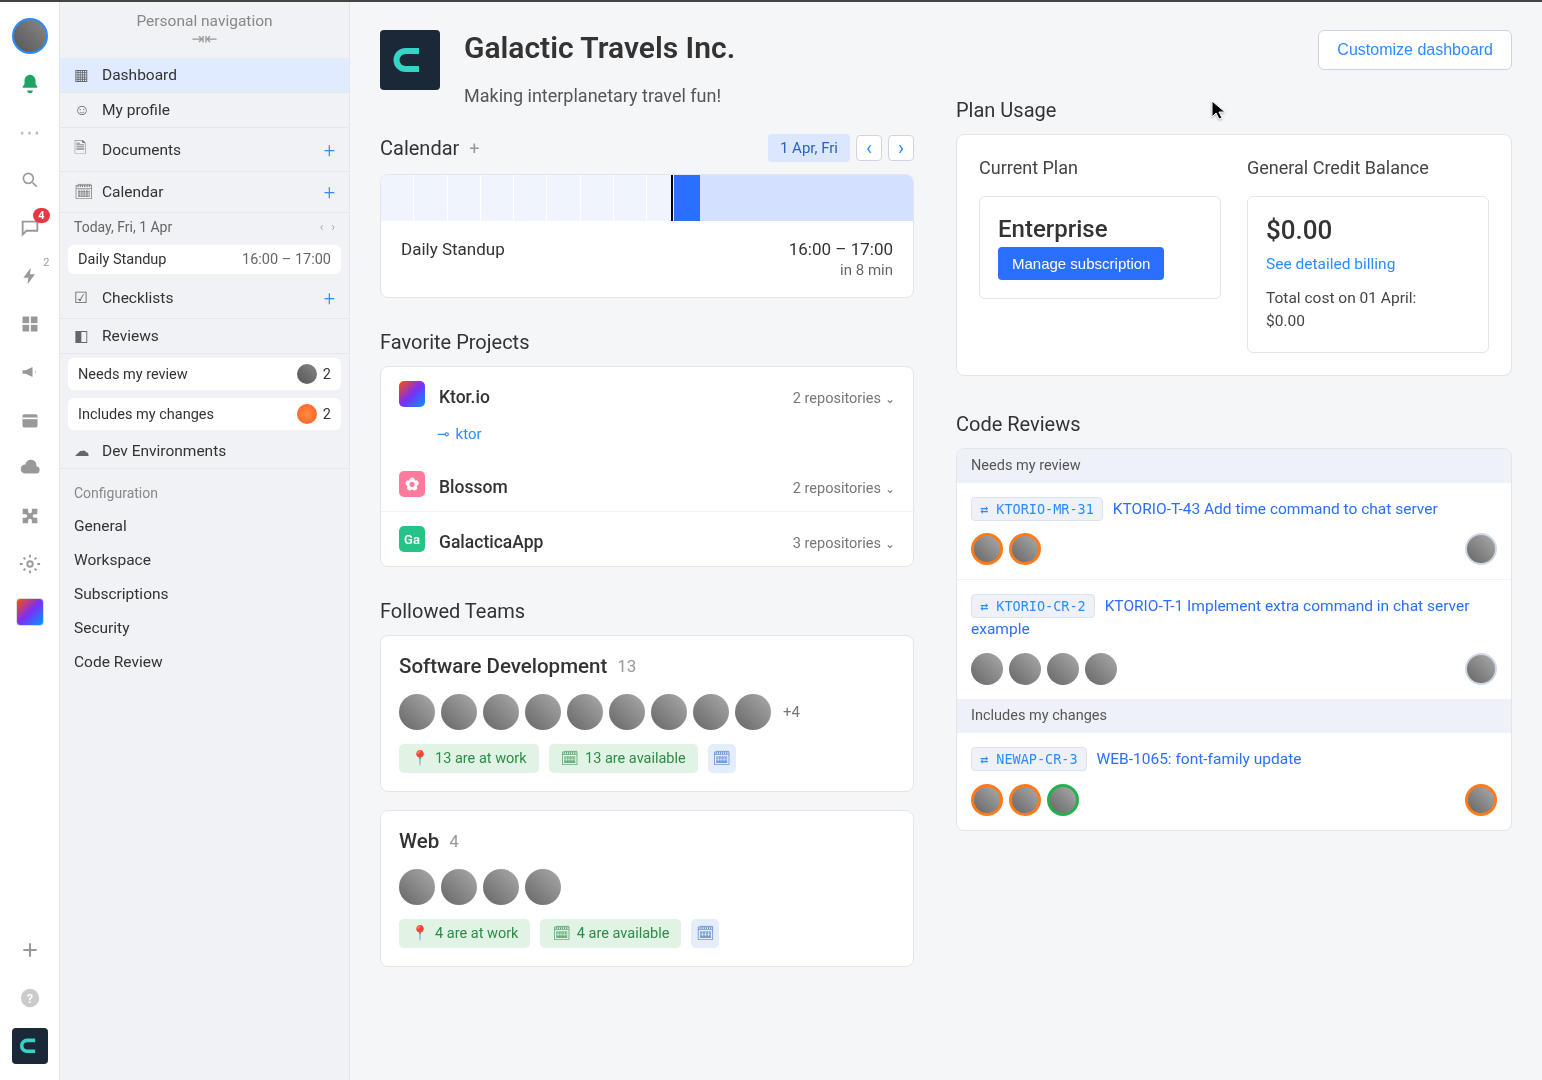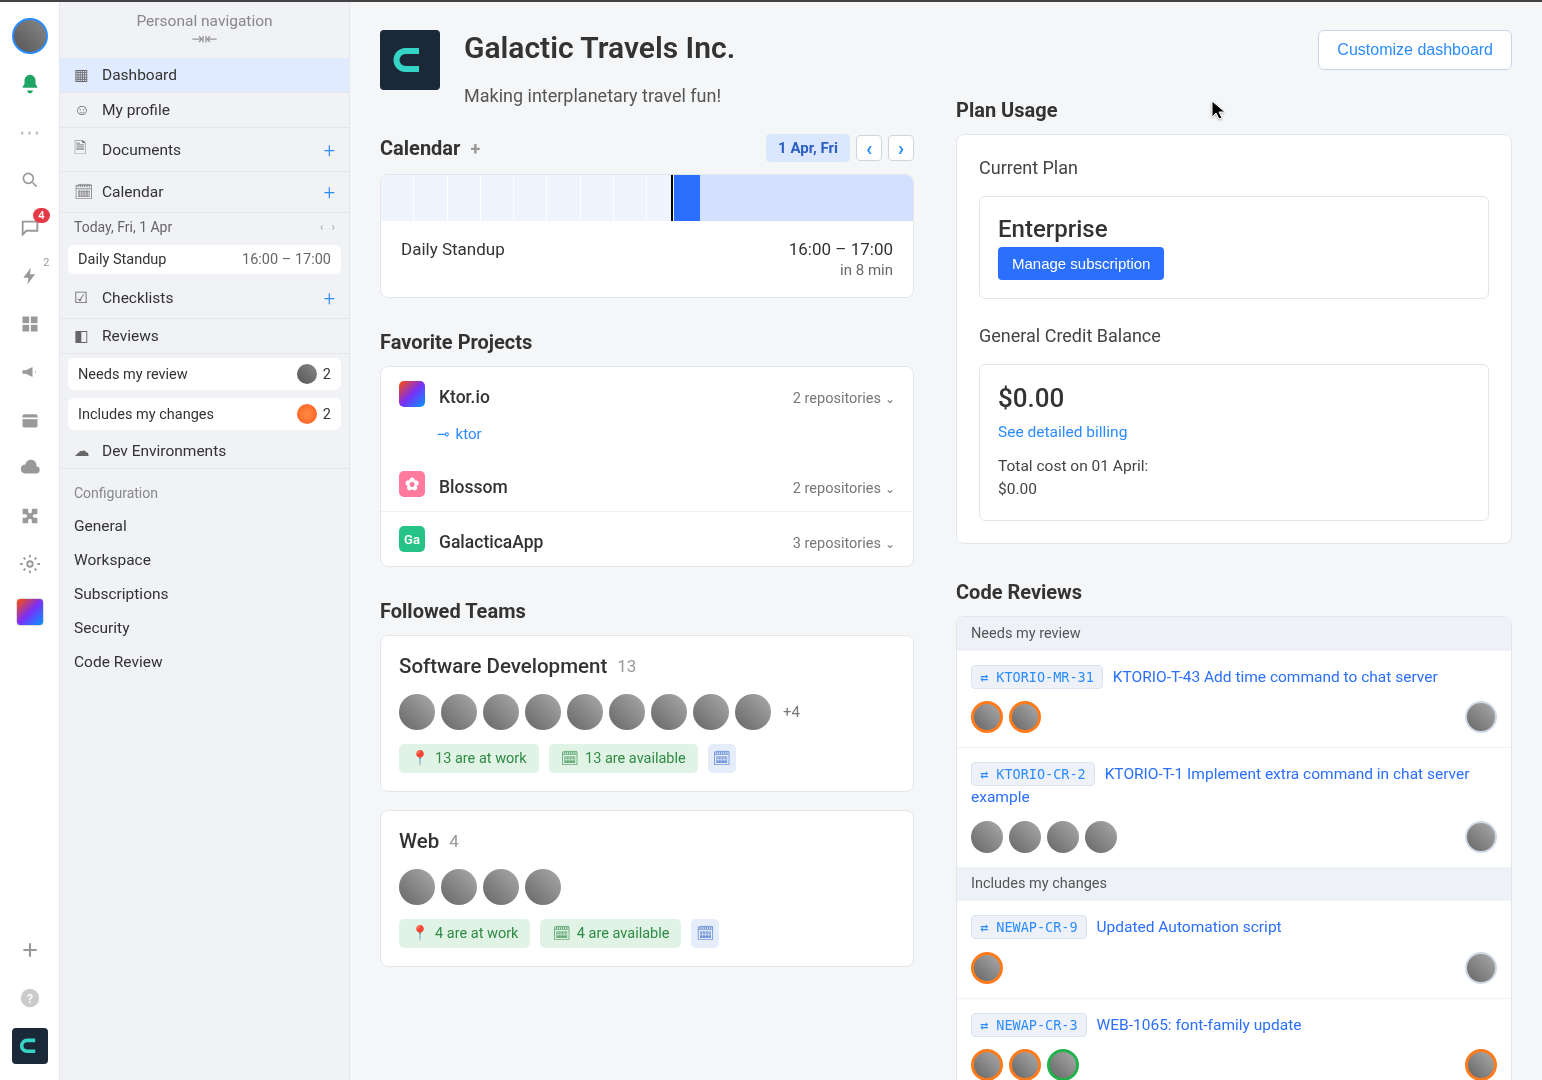--- a/index.html
+++ b/index.html
@@ -35,21 +35,21 @@
 .main { flex: 1; padding: 28px 30px; overflow-y: auto; display:flex; gap: 42px; }
 .col-left { flex: 1; min-width: 0; }
 .col-right { width: 556px; }
 
 .header-row { display:flex; align-items:flex-start; gap: 24px; margin-bottom: 28px; }
 .org-logo { width: 60px; height: 60px; background:#1a2838; border-radius:4px; display:flex; align-items:center; justify-content:center; }
 .org-title { font-size: 30px; font-weight: 600; }
 .org-sub { font-size: 18px; color: #555; margin-top: 20px; }
 .customize-btn { margin-left:auto; border:1px solid #c9d3e3; color:#2b8cff; background:#fff; padding: 10px 18px; border-radius:6px; font-size:16px; cursor:pointer; }
 
-.section-h { font-size: 20px; font-weight:700; margin-bottom: 12px; display:flex; align-items:center; gap:10px; }
+.section-h { font-size: 20px; font-weight:400; margin-bottom: 12px; display:flex; align-items:center; gap:10px; }
 .section-h .plus { color:#999; font-size:18px; }
 
 .cal-controls { margin-left:auto; display:flex; align-items:center; gap:6px; }
 .date-chip { background:#dbe7ff; color:#2b5fc3; padding:5px 12px; border-radius:4px; font-size:15px; }
 .nav-btn { width:26px; height:26px; border:1px solid #d0d5dd; background:#fff; border-radius:4px; display:flex; align-items:center; justify-content:center; color:#2b8cff; cursor:pointer; }
 
 .cal-card { border:1px solid #e2e5ea; border-radius:8px; background:#fff; overflow:hidden; margin-bottom:32px; }
 .cal-strip { height:46px; background:#f0f4fc; position:relative; display:flex; }
 .cal-strip .slot { flex:1; border-right:1px solid #fff; }
 .cal-strip .now-line { position:absolute; left:54.5%; top:0; bottom:0; width:2px; background:#000; }
@@ -75,21 +75,21 @@
 .team-title { font-size:20.5px; font-weight:500; display:flex; align-items:center; gap:10px; }
 .team-title .tc { color:#999; font-weight:400; font-size:17px; }
 .av-row { display:flex; gap:6px; margin:16px 0 14px; align-items:center; }
 .av { width:36px; height:36px; border-radius:50%; background:linear-gradient(45deg,#666,#aaa); }
 .av-more { color:#777; font-size:15px; margin-left:6px; }
 .team-tags { display:flex; gap:10px; }
 .tag { padding:6px 12px; border-radius:5px; font-size:14.5px; display:flex; align-items:center; gap:6px; }
 .tag.green { background:#e0f3e5; color:#2f8a46; }
 .tag.blue { background:#e5edfb; color:#3b6fc9; width:28px; justify-content:center; padding:6px; }
 
-.plan-card { border:1px solid #e2e5ea; background:#fff; border-radius:8px; padding:22px; display:flex; gap:26px; margin-bottom:36px;flex-direction:column; }
+.plan-card { border:1px solid #e2e5ea; background:#fff; border-radius:8px; padding:22px; display:flex; gap:26px; margin-bottom:36px; }
 .plan-col { flex:1; }
 .plan-label { font-size:18px; color:#444; margin-bottom:18px; }
 .inner-card { border:1px solid #e2e5ea; border-radius:6px; padding:18px; }
 .plan-name { font-size:24px; font-weight:500; margin-bottom:4px; }
 .manage-btn { background:#2b6fff; color:#fff; border:none; padding:8px 14px; border-radius:4px; font-size:15px; cursor:pointer; }
 .balance { font-size:26px; font-weight:500; margin-bottom:10px; }
 .link-b { color:#2b8cff; font-size:15.5px; cursor:pointer; display:block; margin-bottom:14px; }
 .cost { font-size:15.5px; color:#444; line-height:1.5; }
 
 .cr-card { border:1px solid #e2e5ea; background:#fff; border-radius:8px; overflow:hidden; }
@@ -466,30 +466,20 @@
                 <div class="av-sm"></div>
                 <div class="av-sm"></div>
                 <div class="av-sm"></div>
                 <div class="av-sm"></div>
               </div>
             <div class="av-sm ring-b"></div>
           </div>
         </div>
         <div class="cr-header">Includes my changes</div>
         <div class="cr-item">
-          <span class="cr-badge">⇄ <span>NEWAP-CR-9</span></span>
-          <span class="cr-title">Updated Automation script</span>
-          <div class="cr-av-row">
-            <div class="cr-avs">
-                <div class="av-sm ring-o"></div>
-              </div>
-            <div class="av-sm ring-b"></div>
-          </div>
-        </div>
-        <div class="cr-item">
           <span class="cr-badge">⇄ <span>NEWAP-CR-3</span></span>
           <span class="cr-title">WEB-1065: font-family update</span>
           <div class="cr-av-row">
             <div class="cr-avs">
                 <div class="av-sm ring-o"></div>
                 <div class="av-sm ring-o"></div>
                 <div class="av-sm ring-g"></div>
               </div>
             <div class="av-sm ring-o"></div>
           </div>

